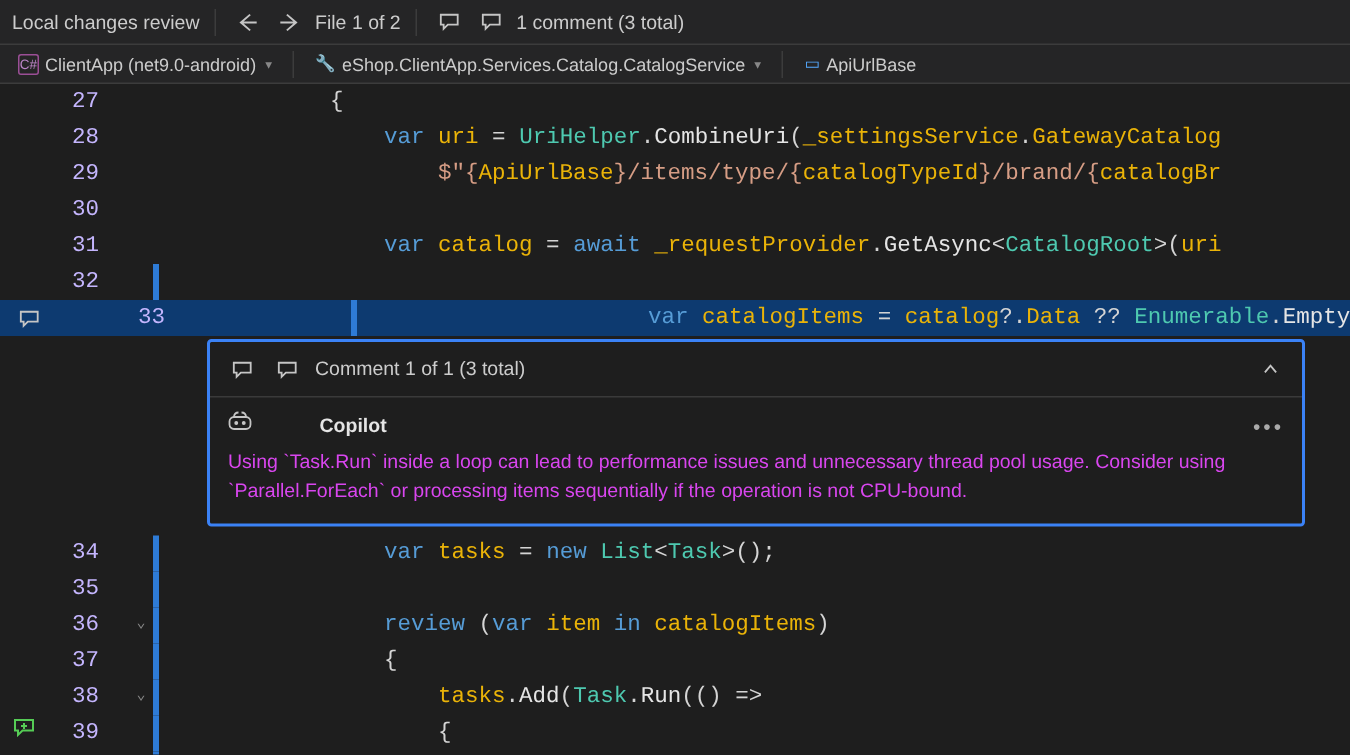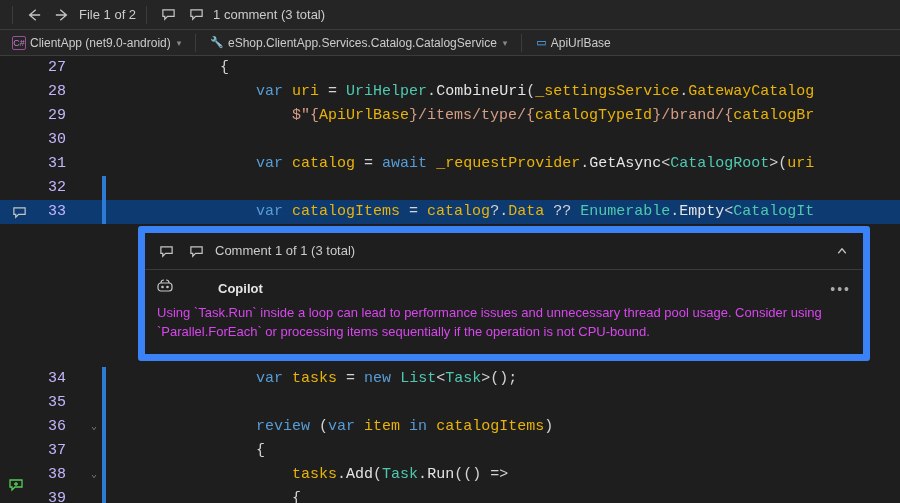--- a/index.html
+++ b/index.html
@@ -72,35 +72,35 @@
     width: 4px; flex-shrink: 0;
     background: #2e7bd6;
     margin-right: 2px;
   }
   .blank-change { width: 4px; flex-shrink: 0; margin-right: 2px; }
   .code {
     white-space: pre;
     padding-left: 4px;
     color: #d4d4d4;
   }
-  .row.hl { background: #0d3a70; }
+  .row.hl { background: #0d3a70; gap: 44px; }
   .row.hl .code { position: relative; }
   
   .kw   { color: #569cd6; }
   .ty   { color: #4ec9b0; }
   .id   { color: #eab308; }
   .fn   { color: #e5e5e5; }
   .str  { color: #d69d85; }
   .pun  { color: #d4d4d4; }
   
   .popup-wrap {
     margin-left: 138px;
     margin-right: 30px;
     background: #1e1e1e;
-    border: 7px solid #3b82f6;
+    border: 2px solid #3b82f6;
     border-radius: 3px;
     margin-top: 2px; margin-bottom: 6px;
   }
   .popup-head {
     display: flex; align-items: center; gap: 8px;
     padding: 6px 10px;
     border-bottom: 1px solid #3a3a3a;
     font-family: "Segoe UI", sans-serif;
     font-size: 13px;
   }
@@ -127,20 +127,21 @@
   .comment-ico svg { display:block; }
   .left-bottom-icon {
     position: absolute; left: 4px; bottom: 6px; color:#55cc55;
     width:24px;height:24px;display:flex;align-items:center;justify-content:center;cursor:pointer;
   }
 </style>
 </head>
 <body>
 
 <div class="toolbar">
+  <span class="toolbar-label">Local changes review</span>
   <span class="tool-sep"></span>
   <span class="tool-btn">
     <svg width="14" height="14" viewBox="0 0 16 16">
         <path fill="none" stroke="currentColor" stroke-width="1.5" d="M10 2 L3 8 L10 14 M3 8 H15"></path>
       </svg>
   </span>
   <span class="tool-btn">
     <svg width="14" height="14" viewBox="0 0 16 16">
         <path fill="none" stroke="currentColor" stroke-width="1.5" d="M6 2 L13 8 L6 14 M13 8 H1"></path>
       </svg>

